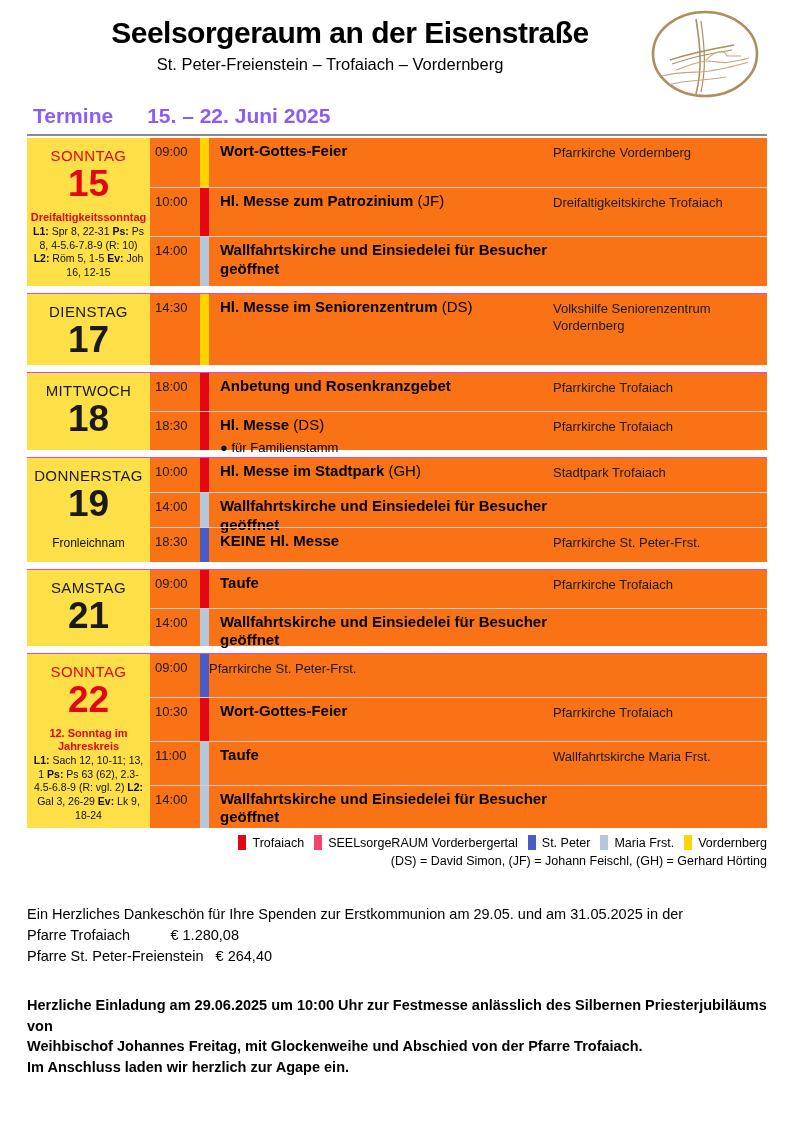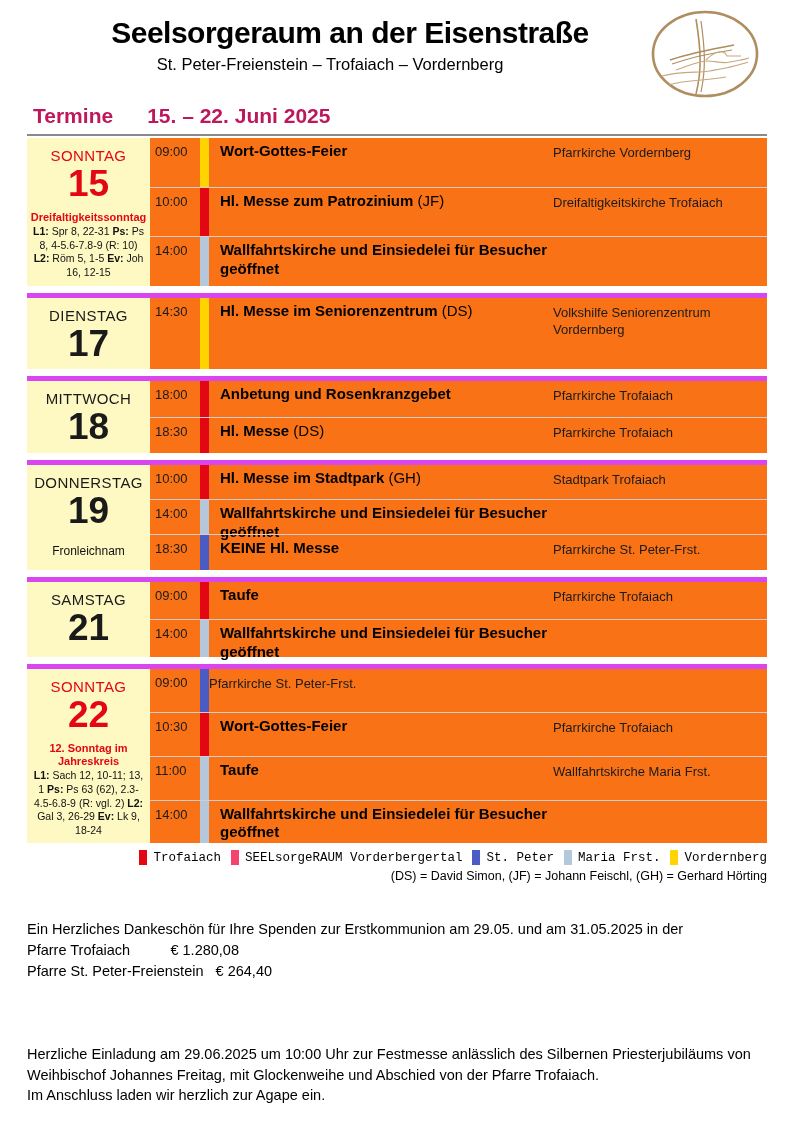--- a/index.html
+++ b/index.html
@@ -5,28 +5,28 @@
   html,body{margin:0;padding:0;background:#fff;}
   .page{width:794px;height:1123px;background:#fff;position:relative;overflow:hidden;
         font-family:"Liberation Sans",sans-serif;color:#000;}
   
   .header{position:relative;padding-top:16px;}
   .header-text{width:660px;text-align:center;}
   .page-title{margin:0;font-size:30px;font-weight:bold;letter-spacing:-.5px;color:#000;padding-left:40px;}
   .page-subtitle{margin-top:5px;font-size:16.5px;color:#000;}
   .logo{position:absolute;top:8px;right:30px;}
   
-  .termine-row{margin:30px 0 6px 33px;font-size:21px;font-weight:bold;color:#be185d;}
+  .termine-row{margin:30px 0 6px 33px;font-size:21px;font-weight:bold;color:#8b5cf6;}
   .termine-range{margin-left:34px;}
   
   .schedule{margin:0 27px;border-top:2px solid #8a8a8a;}
   .day-section{display:flex;align-items:stretch;}
-  .day-section{border-top:5px solid #d946ef;margin-top:7px;}
+  .day-section{border-top:1px solid #d946ef;margin-top:7px;}
   .day-section:first-child{border-top:none;margin-top:2px;}
-  .day-cell{width:123px;flex-shrink:0;background:#fef9c3;display:flex;flex-direction:column;
+  .day-cell{width:123px;flex-shrink:0;background:#fde047;display:flex;flex-direction:column;
             align-items:center;text-align:center;box-sizing:border-box;padding:9px 4px 6px;}
   .day-name{font-size:15px;letter-spacing:.4px;color:#1a1a1a;}
   .day-number{font-size:37px;font-weight:bold;line-height:1.05;margin-top:1px;color:#1a1a1a;}
   .day-cell.accent .day-name,.day-cell.accent .day-number{color:#e30613;}
   .day-feast{font-size:11px;font-weight:bold;color:#e30613;margin-top:7px;line-height:1.2;}
   .day-readings{font-size:10.5px;line-height:1.3;margin-top:1px;color:#111;}
   .day-subname{font-size:12px;color:#111;margin-top:auto;padding-bottom:6px;}
   .day-events{flex:1;display:flex;flex-direction:column;background:#f97316;}
   .event-row{display:flex;align-items:stretch;min-height:28px;box-sizing:border-box;flex:1;}
   .event-row + .event-row{border-top:1px solid #d8cccc;}
@@ -34,27 +34,27 @@
   .event-time{width:41px;flex-shrink:0;font-size:13px;color:#1a1a1a;padding:6px 0 0 5px;}
   .event-bar{width:9px;flex-shrink:0;margin-left:4px;}
   .event-main{flex:1;padding:4px 2px 5px 11px;}
   .event-title{font-size:15px;font-weight:bold;color:#000;line-height:1.25;}
   .event-suffix{font-size:15px;font-weight:normal;}
   .event-note{font-size:13px;color:#000;margin-top:5px;}
   .event-loc{width:212px;flex-shrink:0;font-size:13px;color:#1a1a1a;padding:6px 2px 4px 0;line-height:1.35;}
   
   .legend{display:flex;justify-content:flex-end;align-items:center;gap:10px;
           margin:7px 27px 0;font-size:12.5px;color:#000;}
-  .legend-item{display:flex;align-items:center;gap:6px;font-family:Liberation Mono, monospace;}
+  .legend-item{display:flex;align-items:center;gap:6px;}
   .legend-chip{width:8px;height:15px;}
   .legend-clergy{text-align:right;margin:4px 27px 0;font-size:12.5px;color:#000;}
   
   .note{margin:0 27px;font-size:14.5px;line-height:1.42;color:#000;}
   .note-thanks{margin-top:36px;}
-  .note-invitation{margin-top:63px;}
+  .note-invitation{margin-top:29px;font-weight:bold;}
   .pre-line{white-space:pre;}
 </style>
 </head>
 <body>
 
 <div class="page">
 
   <div class="header">
     <div class="header-text">
       <h1 class="page-title">Seelsorgeraum an der Eisenstraße</h1>
@@ -140,20 +140,21 @@
             <div class="event-main">
               <div><span class="event-title">Anbetung und Rosenkranzgebet</span></div>
             </div>
             <div class="event-loc">Pfarrkirche Trofaiach</div>
           </div>
           <div class="event-row">
             <div class="event-time">18:30</div>
             <div class="event-bar" style="background: rgb(227, 6, 19);"></div>
             <div class="event-main">
               <div><span class="event-title">Hl. Messe</span><span class="event-suffix"> (DS)</span></div>
+              <div class="event-note">● für Familienstamm</div>
             </div>
             <div class="event-loc">Pfarrkirche Trofaiach</div>
           </div>
         </div>
       </section>
       <section class="day-section">
         <div class="day-cell">
           <div class="day-name">DONNERSTAG</div>
           <div class="day-number">19</div>
           <div class="day-subname">Fronleichnam</div>

